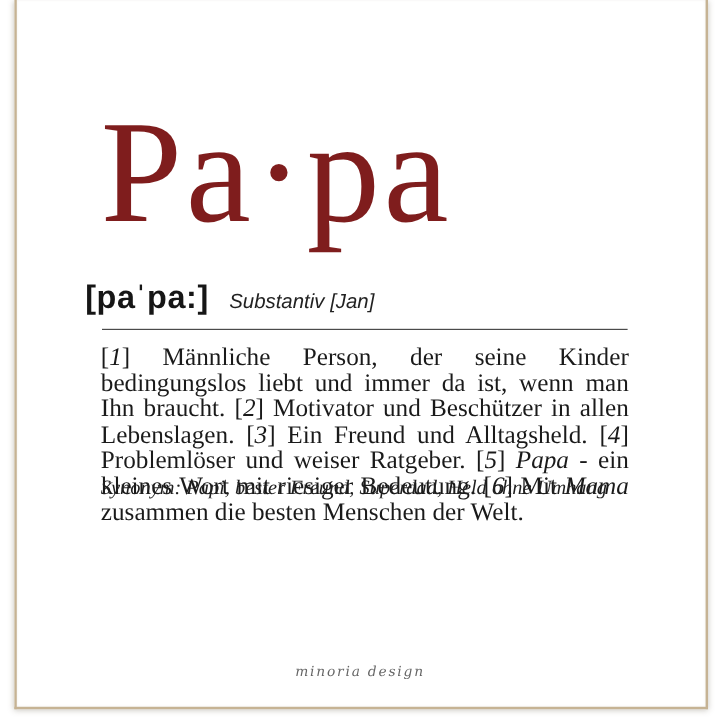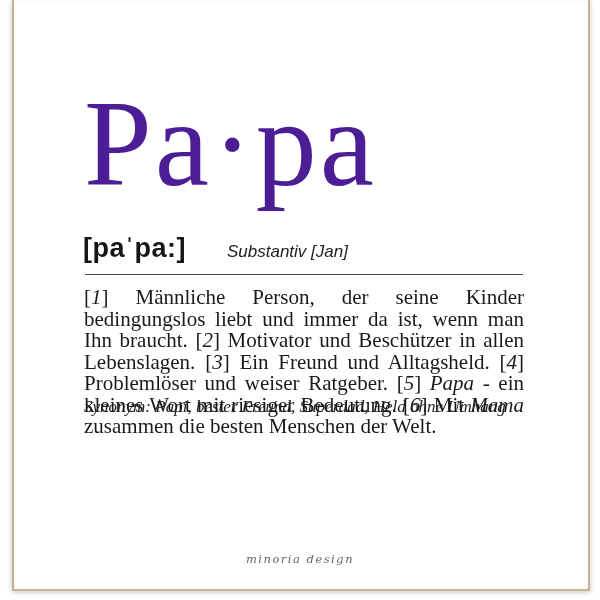--- a/index.html
+++ b/index.html
@@ -17,33 +17,33 @@
   }
   .paper{
     position:absolute;top:0;left:12px;right:10px;bottom:9px;
     border:2px solid var(--frame);border-top:none;background:#fff;
     box-shadow:0 1px 5px rgba(90,80,60,0.35), inset 0 0 2px rgba(120,105,80,0.12);
   }
   .poster-title{
     position:absolute;left:84px;top:83px;
     font-size:122px;line-height:122px;letter-spacing:3px;
     font-family:"Liberation Serif","DejaVu Serif",serif;
-    color:#4c1d95;white-space:nowrap;
+    color:#7f1d1d;white-space:nowrap;
   }
   .pron-row{
-    position:absolute;left:83px;top:233px;
+    position:absolute;left:71px;top:233px;
     display:flex;align-items:baseline;gap:17px;white-space:nowrap;
   }
   .pron{
     font-family:"Liberation Sans","DejaVu Sans",sans-serif;
     font-weight:bold;font-size:27px;letter-spacing:0.5px;color:#161616;
   }
   .wordtype{
     font-family:"Liberation Sans","DejaVu Sans",sans-serif;
-    font-style:italic;font-size:17px;color:#222;margin-left:24px;
+    font-style:italic;font-size:17px;color:#222;
   }
   .divider{
     position:absolute;left:85px;top:274px;width:438px;height:0;
     border-top:1.4px solid var(--divider);
   }
   .definition{
     position:absolute;left:84px;top:287px;width:440px;
     font-size:21px;line-height:21.5px;text-align:justify;color:#1a1a1a;
   }
   .definition .it{font-style:italic;}

